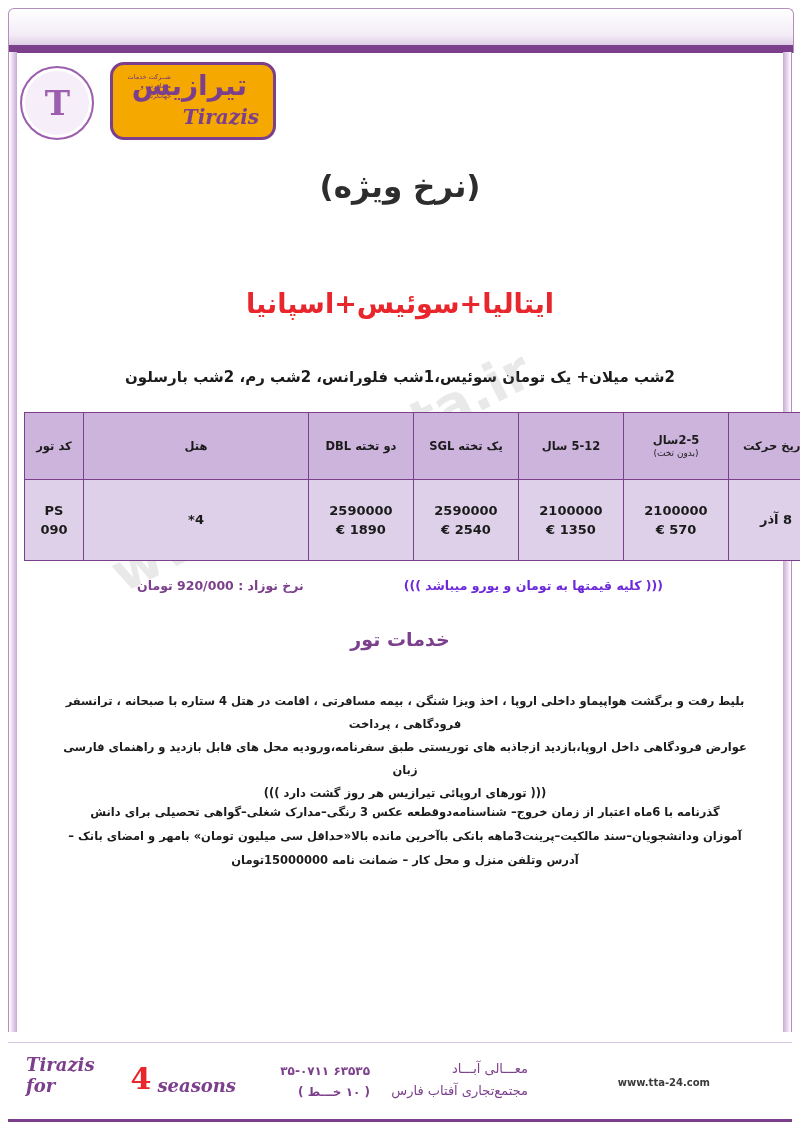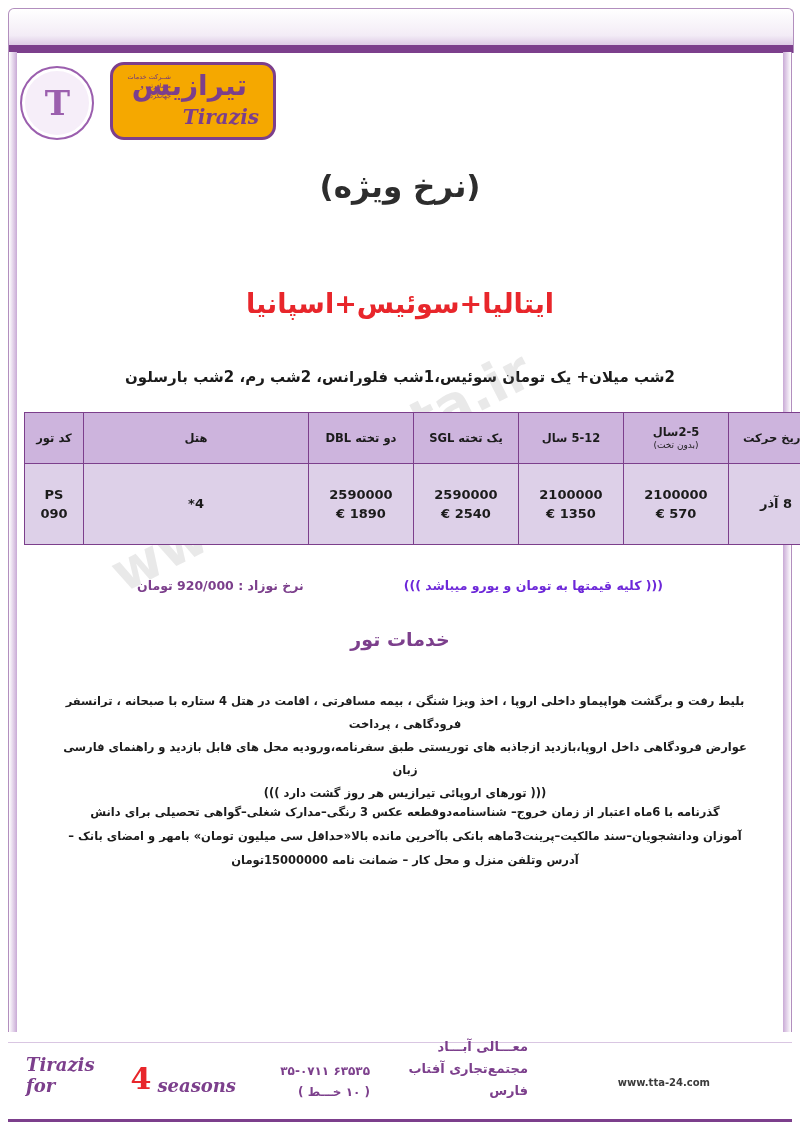--- a/index.html
+++ b/index.html
@@ -186,21 +186,21 @@
     border: 1px solid #7c3f8c;
     text-align: center;
     vertical-align: middle;
     color: #1b1b1b;
   }
   .price-table thead th {
     background: #cdb4dd;
     height: 50px;
     font-size: 11.5px;
     font-weight: bold;
-    padding: 0 3px;
+    padding: 8px 3px;
     line-height: 1.3;
   }
   .price-table tbody td {
     background: #ddd0e8;
     height: 72px;
     font-size: 13px;
     font-weight: bold;
     padding: 4px 3px;
     line-height: 1.5;
   }
@@ -304,21 +304,21 @@
   }
   .footer-address {
     position: absolute;
     left: 378px; bottom: 30px;
     width: 150px;
     direction: rtl;
     text-align: right;
     font-size: 13px;
     line-height: 1.7;
     color: #7c3f8c;
-    font-weight: bold;
+    font-weight: normal;
   }
   .footer-site {
     position: absolute;
     right: 90px; bottom: 44px;
     font-size: 10px;
     color: #3b3b3b;
     font-weight: bold;
     font-family: "DejaVu Sans", sans-serif;
   }
 </style>

